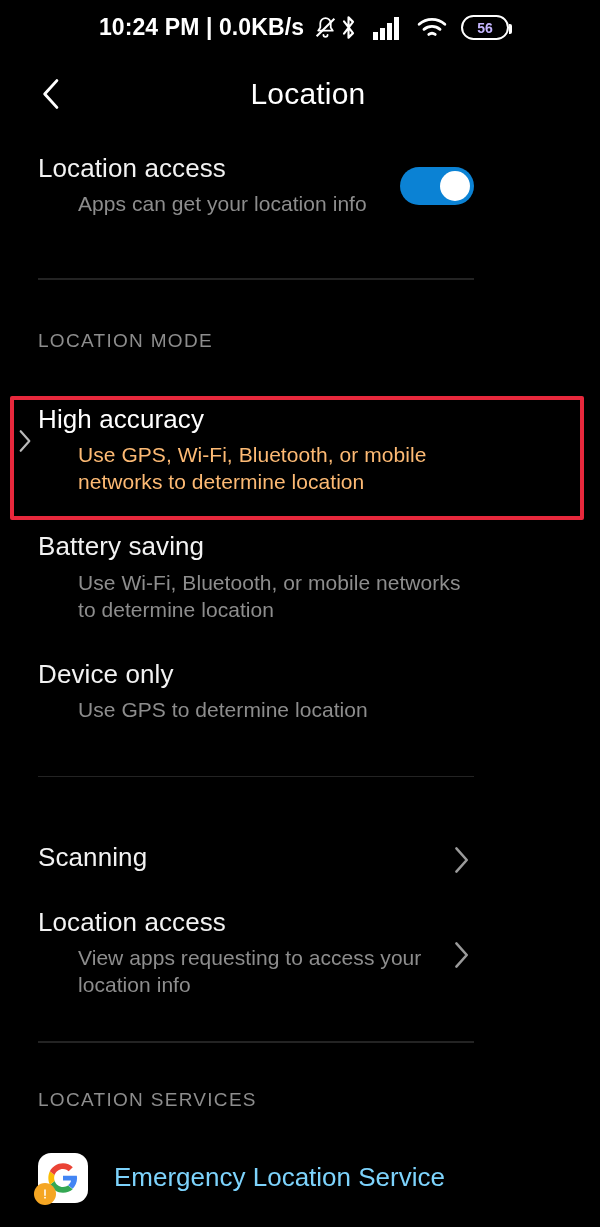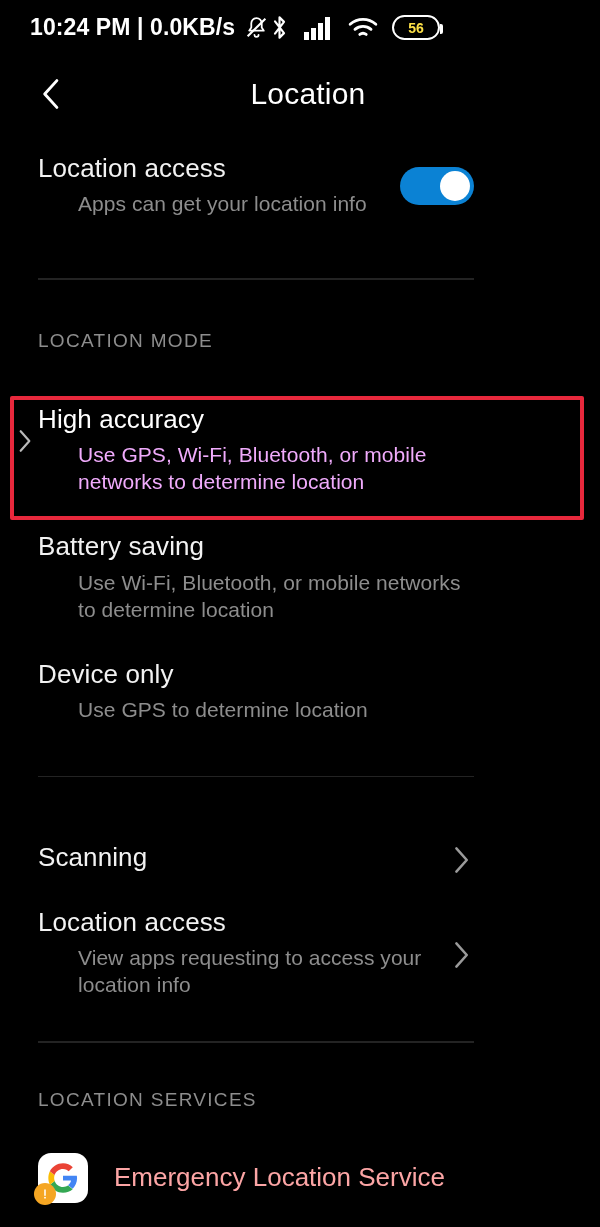--- a/index.html
+++ b/index.html
@@ -8,40 +8,40 @@
     background:#000;
     font-family:"Liberation Sans", sans-serif;
     -webkit-font-smoothing:antialiased;
     overflow:hidden;
   }
   .screen { position:relative; width:600px; height:1227px; background:#000; }
 
   
   .statusbar {
     position:absolute; top:0; left:0; width:600px; height:55px;
-    display:flex; align-items:center; justify-content:flex-start;
+    display:flex; align-items:center; justify-content:center;
     padding:0 22px 0 30px;
   }
   .sb-left { display:flex; align-items:center; gap:9px; }
   .sb-clock {
     color:#fff; font-size:23px; font-weight:bold; letter-spacing:0.1px;
     white-space:nowrap;
   }
   .sb-right { display:flex; align-items:center; gap:14px; }
   .icon-svg { display:block; }
   .batt {
     position:relative; width:48px; height:25px;
     border:2.4px solid #fff; border-radius:13px;
     display:flex; align-items:center; justify-content:center;
   }
   .batt::after {
     content:""; position:absolute; right:-5px; top:7px;
     width:3px; height:10px; background:#fff; border-radius:0 2px 2px 0;
   }
-  .batt span { color:#fde047; font-size:14px; font-weight:bold; line-height:1; }
+  .batt span { color:#c4b5fd; font-size:14px; font-weight:bold; line-height:1; }
 
   
   .header {
     position:absolute; top:55px; left:0; width:600px; height:78px;
   }
   .back-btn {
     position:absolute; left:30px; top:50%; transform:translateY(-50%);
     width:44px; height:44px; display:flex; align-items:center; justify-content:center;
     cursor:pointer;
   }
@@ -83,21 +83,21 @@
   .toggle .knob {
     position:absolute; top:4px; right:4px; width:30px; height:30px;
     border-radius:50%; background:#fff;
   }
 
   
   .chev-right { flex:none; width:26px; height:26px; }
 
   
   .mode-sel .row-title { color:#ffffff; }
-  .mode-sel .row-sub   { color:#f0abfc; }
+  .mode-sel .row-sub   { color:#fdba74; }
 
   
   .annot {
     position:absolute; border:4px solid #e8283c; pointer-events:none;
     border-radius:2px;
   }
   .ptr {
     position:absolute; width:22px; height:22px;
   }
 
@@ -108,21 +108,21 @@
   .gicon .sq {
     position:absolute; inset:0; background:#fff; border-radius:13px;
     display:flex; align-items:center; justify-content:center;
   }
   .gicon .badge {
     position:absolute; left:-4px; bottom:-2px; width:22px; height:22px;
     border-radius:50%; background:#f5a623;
     display:flex; align-items:center; justify-content:center;
   }
   .svc-row { display:flex; align-items:center; gap:26px; padding:0 38px; }
-  .svc-label { color:#fca5a5; font-size:26px; }
+  .svc-label { color:#7dd3fc; font-size:26px; }
 </style>
 </head>
 <body>
 
 <div class="screen">
 
   <div class="statusbar">
     <div class="sb-left">
       <span class="sb-clock">10:24 PM | 0.0KB/s</span>
       <span>

